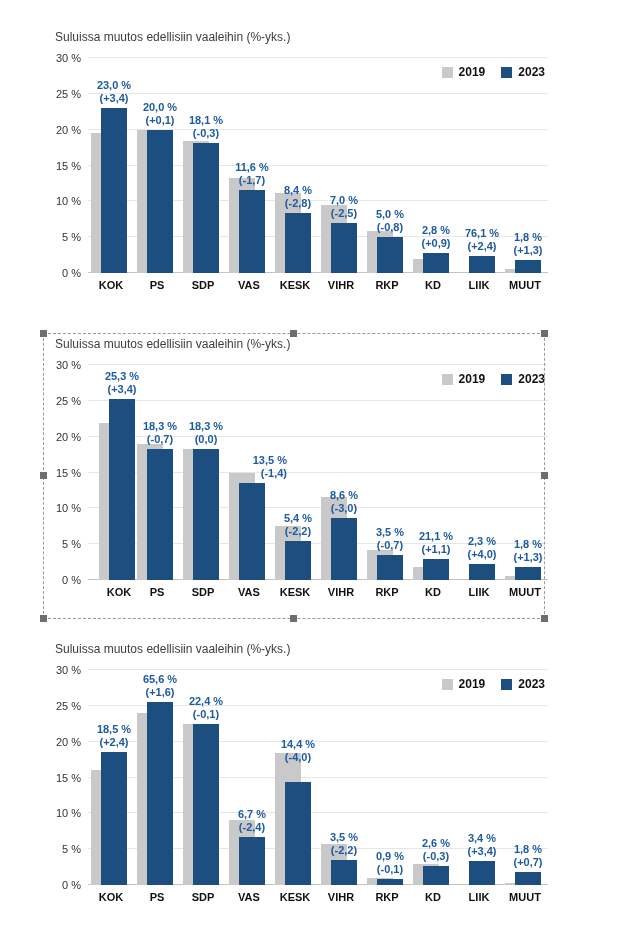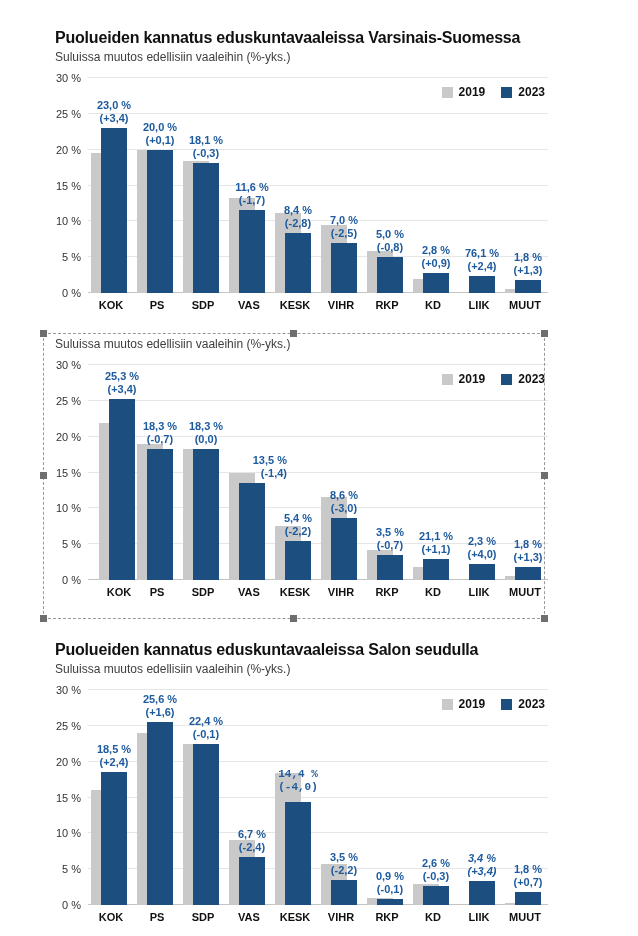--- a/index.html
+++ b/index.html
@@ -36,21 +36,20 @@
   .h-ml{left:-4px;top:calc(50% - 4px)}
   .h-mr{right:-4px;top:calc(50% - 4px)}
   .h-bl{left:-4px;bottom:-4px}
   .h-bm{left:calc(50% - 4px);bottom:-4px}
   .h-br{right:-4px;bottom:-4px}
 </style>
 </head>
 <body>
 
 <section class="chart" style="top:28px">
-  <h2 class="chart-title">Puolueiden kannatus eduskuntavaaleissa Varsinais-Suomessa</h2>
   <p class="chart-subtitle">Suluissa muutos edellisiin vaaleihin (%-yks.)</p>
   <div class="plot">
       <div class="gridline baseline" style="bottom: 0px;"></div>
       <div class="ytick" style="bottom: -6px;">0 %</div>
       <div class="gridline" style="bottom: 35.8333px;"></div>
       <div class="ytick" style="bottom: 29.8333px;">5 %</div>
       <div class="gridline" style="bottom: 71.6667px;"></div>
       <div class="ytick" style="bottom: 65.6667px;">10 %</div>
       <div class="gridline" style="bottom: 107.5px;"></div>
       <div class="ytick" style="bottom: 101.5px;">15 %</div>
@@ -277,21 +276,20 @@
         </span>
         <span class="legend-item">
           <span class="legend-swatch" style="background: rgb(28, 78, 128);"></span>
           <span>2023</span>
         </span>
       </div>
     </div>
 </section>
 
 <section class="chart" style="top:640px">
-  <h2 class="chart-title">Puolueiden kannatus eduskuntavaaleissa Salon seudulla</h2>
   <p class="chart-subtitle">Suluissa muutos edellisiin vaaleihin (%-yks.)</p>
   <div class="plot">
       <div class="gridline baseline" style="bottom: 0px;"></div>
       <div class="ytick" style="bottom: -6px;">0 %</div>
       <div class="gridline" style="bottom: 35.8333px;"></div>
       <div class="ytick" style="bottom: 29.8333px;">5 %</div>
       <div class="gridline" style="bottom: 71.6667px;"></div>
       <div class="ytick" style="bottom: 65.6667px;">10 %</div>
       <div class="gridline" style="bottom: 107.5px;"></div>
       <div class="ytick" style="bottom: 101.5px;">15 %</div>
@@ -307,21 +305,21 @@
         <div class="bar-label" style="bottom: 135.583px;">
           <div class="lv">18,5 %</div>
           <div class="lc">(+2,4)</div>
         </div>
         <div class="xlabel">KOK</div>
       </div>
       <div class="col" style="left: 46px;">
         <div class="bar b2019" style="height: 172px; background: rgb(201, 201, 201);"></div>
         <div class="bar b2023" style="height: 183.467px; background: rgb(28, 78, 128);"></div>
         <div class="bar-label" style="bottom: 186.467px;">
-          <div class="lv">25,6 %</div>
+          <div class="lv">65,6 %</div>
           <div class="lc">(+1,6)</div>
         </div>
         <div class="xlabel">PS</div>
       </div>
       <div class="col" style="left: 92px;">
         <div class="bar b2019" style="height: 161.25px; background: rgb(201, 201, 201);"></div>
         <div class="bar b2023" style="height: 160.533px; background: rgb(28, 78, 128);"></div>
         <div class="bar-label" style="bottom: 163.533px;">
           <div class="lv">22,4 %</div>
           <div class="lc">(-0,1)</div>
@@ -333,21 +331,21 @@
         <div class="bar b2023" style="height: 48.0167px; background: rgb(28, 78, 128);"></div>
         <div class="bar-label" style="bottom: 51.0167px;">
           <div class="lv">6,7 %</div>
           <div class="lc">(-2,4)</div>
         </div>
         <div class="xlabel">VAS</div>
       </div>
       <div class="col" style="left: 184px;">
         <div class="bar b2019" style="height: 131.867px; background: rgb(201, 201, 201);"></div>
         <div class="bar b2023" style="height: 103.2px; background: rgb(28, 78, 128);"></div>
-        <div class="bar-label" style="bottom: 111px; font-family: Liberation Mono, monospace;">
+        <div class="bar-label" style="bottom: 121px;">
           <div class="lv">14,4 %</div>
           <div class="lc">(-4,0)</div>
         </div>
         <div class="xlabel">KESK</div>
       </div>
       <div class="col" style="left: 230px;">
         <div class="bar b2019" style="height: 40.85px; background: rgb(201, 201, 201);"></div>
         <div class="bar b2023" style="height: 25.0833px; background: rgb(28, 78, 128);"></div>
         <div class="bar-label" style="bottom: 28.0833px;">
           <div class="lv">3,5 %</div>
@@ -369,21 +367,21 @@
         <div class="bar b2023" style="height: 18.6333px; background: rgb(28, 78, 128);"></div>
         <div class="bar-label" style="bottom: 21.6333px;">
           <div class="lv">2,6 %</div>
           <div class="lc">(-0,3)</div>
         </div>
         <div class="xlabel">KD</div>
       </div>
       <div class="col" style="left: 368px;">
         <div class="bar b2019" style="height: 0px; background: rgb(201, 201, 201);"></div>
         <div class="bar b2023" style="height: 24.3667px; background: rgb(28, 78, 128);"></div>
-        <div class="bar-label" style="bottom: 27.3667px; font-style: italic;">
+        <div class="bar-label" style="bottom: 27.3667px;">
           <div class="lv">3,4 %</div>
           <div class="lc">(+3,4)</div>
         </div>
         <div class="xlabel">LIIK</div>
       </div>
       <div class="col" style="left: 414px;">
         <div class="bar b2019" style="height: 2.15px; background: rgb(201, 201, 201);"></div>
         <div class="bar b2023" style="height: 12.9px; background: rgb(28, 78, 128);"></div>
         <div class="bar-label" style="bottom: 15.9px;">
           <div class="lv">1,8 %</div>

